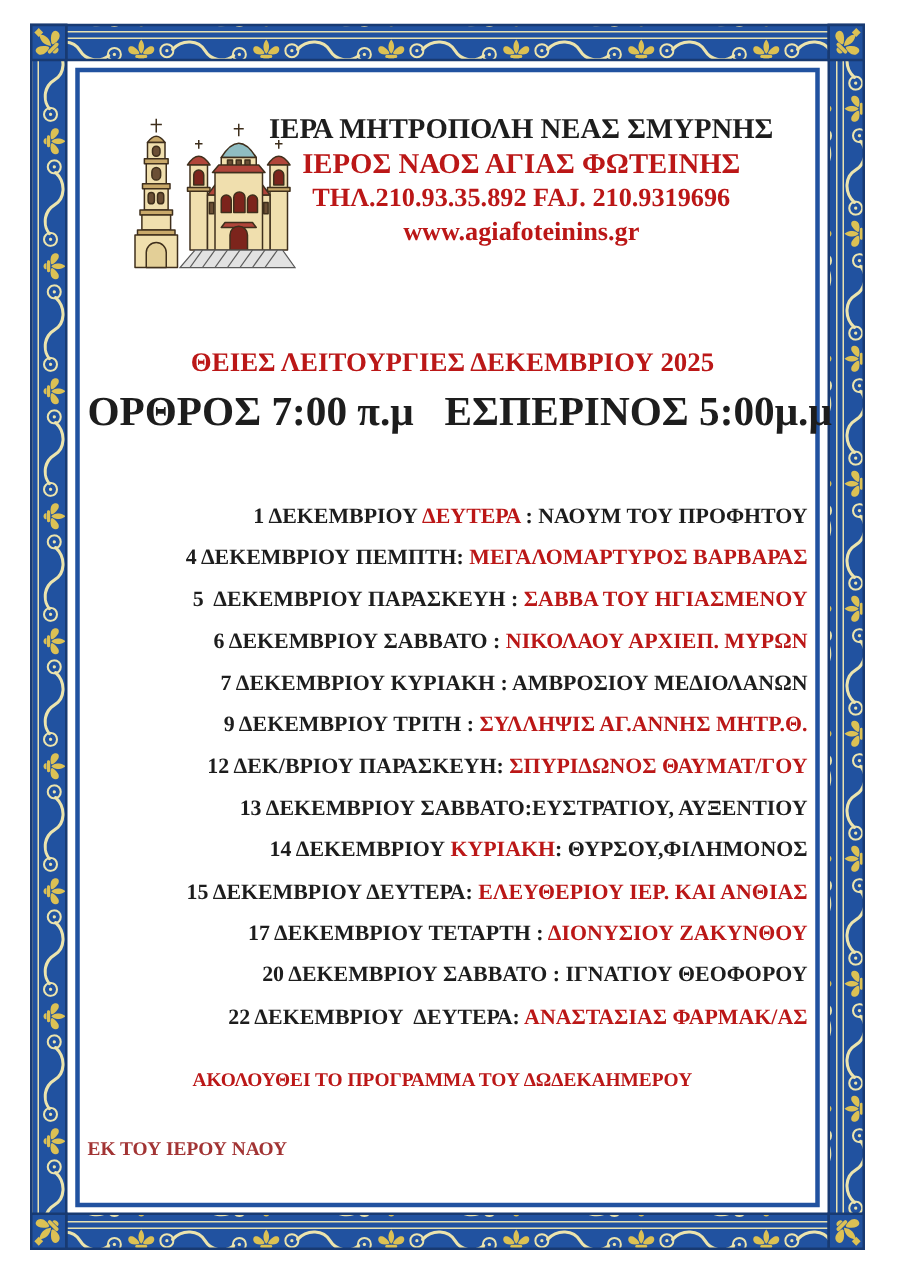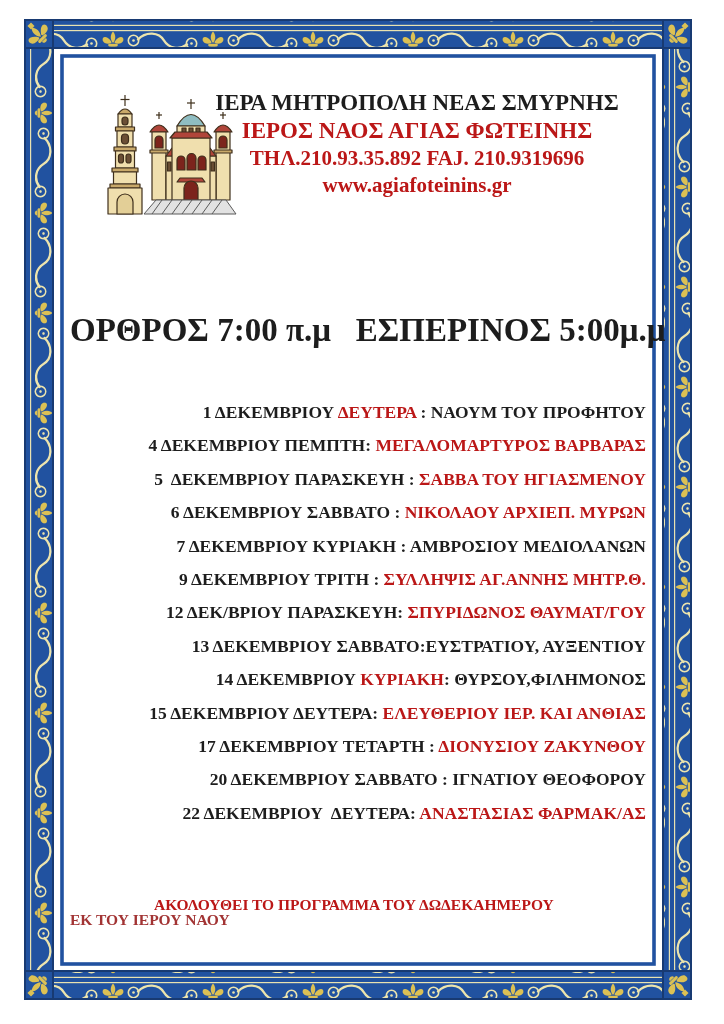--- a/index.html
+++ b/index.html
@@ -15,21 +15,21 @@
   .h-line1{font-size:23px;line-height:28px;color:var(--ink);}
   .h-line2{font-size:23px;line-height:28px;}
   .h-line3{font-size:21px;line-height:27px;}
   .h-line4{font-size:21px;line-height:27px;}
   .title{position:absolute;left:0;top:222px;width:100%;text-align:center;font-size:21.5px;color:var(--red);white-space:pre;}
   .subtitle{position:absolute;left:0;top:256px;width:100%;text-align:center;font-size:33px;color:var(--ink);white-space:pre;}
   .schedule{position:absolute;left:36px;top:340px;width:540px;font-size:17.5px;color:var(--ink);text-align:right;}
   .sched-row{line-height:33.4px;white-space:pre;}
   .sched-row .r{color:var(--red);}
   .sched-row .k{color:var(--ink);}
-  .note{position:absolute;left:84px;top:840px;font-size:15.5px;color:var(--red);white-space:pre;}
+  .note{position:absolute;left:84px;top:800px;font-size:15.5px;color:var(--red);white-space:pre;}
   .footer{position:absolute;left:0;top:855px;width:520px;text-align:left;font-size:15.5px;color:var(--footer-red);white-space:pre;}
 </style>
 </head>
 <body style="--ink: #1d1d1d; --red: #bb1717; --footer-red: #a23434; --blue: #2152a0; --navy: #183a72; --gold: #dcc154; --pale: #ece4ad;">
 
 <svg class="border-svg" width="724" height="1024" viewBox="0 0 724 1024">
   <defs>
     <g id="fleur">
       <path d="M0,-10.5 C3,-7 3,-2.5 0,1 C-3,-2.5 -3,-7 0,-10.5 Z" fill="#dcc154"></path>
       <path d="M-1.6,-0.2 C-6.5,-7.5 -11.5,-5.5 -10.2,-1.2 C-9.2,1.8 -4.6,2.2 -1.6,1 Z" fill="#dcc154"></path>
@@ -158,20 +158,21 @@
     </svg>
 
     <div class="header-text">
       <div class="h-line1">ΙΕΡΑ ΜΗΤΡΟΠΟΛΗ ΝΕΑΣ ΣΜΥΡΝΗΣ</div>
       <div class="h-line2">ΙΕΡΟΣ ΝΑΟΣ ΑΓΙΑΣ ΦΩΤΕΙΝΗΣ</div>
       <div class="h-line3">ΤΗΛ.210.93.35.892 FAJ. 210.9319696</div>
       <div class="h-line4">www.agiafoteinins.gr</div>
     </div>
   </div>
 
+  <div class="title">ΘΕΙΕΣ ΛΕΙΤΟΥΡΓΙΕΣ ΔΕΚΕΜΒΡΙΟΥ 2025</div>
   <div class="subtitle">ΟΡΘΡΟΣ 7:00 π.μ   ΕΣΠΕΡΙΝΟΣ 5:00μ.μ</div>
 
   <div class="schedule">
       <div class="sched-row"><span class="k">1 ΔΕΚΕΜΒΡΙΟΥ </span><span class="r">ΔΕΥΤΕΡΑ</span><span class="k"> : ΝΑΟΥΜ ΤΟΥ ΠΡΟΦΗΤΟΥ</span></div>
       <div class="sched-row"><span class="k">4 ΔΕΚΕΜΒΡΙΟΥ ΠΕΜΠΤΗ: </span><span class="r">ΜΕΓΑΛΟΜΑΡΤΥΡΟΣ ΒΑΡΒΑΡΑΣ</span></div>
       <div class="sched-row"><span class="k">5  ΔΕΚΕΜΒΡΙΟΥ ΠΑΡΑΣΚΕΥΗ : </span><span class="r">ΣΑΒΒΑ ΤΟΥ ΗΓΙΑΣΜΕΝΟΥ</span></div>
       <div class="sched-row"><span class="k">6 ΔΕΚΕΜΒΡΙΟΥ ΣΑΒΒΑΤΟ : </span><span class="r">ΝΙΚΟΛΑΟΥ ΑΡΧΙΕΠ. ΜΥΡΩΝ</span></div>
       <div class="sched-row"><span class="k">7 ΔΕΚΕΜΒΡΙΟΥ ΚΥΡΙΑΚΗ : ΑΜΒΡΟΣΙΟΥ ΜΕΔΙΟΛΑΝΩΝ</span></div>
       <div class="sched-row"><span class="k">9 ΔΕΚΕΜΒΡΙΟΥ ΤΡΙΤΗ : </span><span class="r">ΣΥΛΛΗΨΙΣ ΑΓ.ΑΝΝΗΣ ΜΗΤΡ.Θ.</span></div>
       <div class="sched-row"><span class="k">12 ΔΕΚ/ΒΡΙΟΥ ΠΑΡΑΣΚΕΥΗ: </span><span class="r">ΣΠΥΡΙΔΩΝΟΣ ΘΑΥΜΑΤ/ΓΟΥ</span></div>

